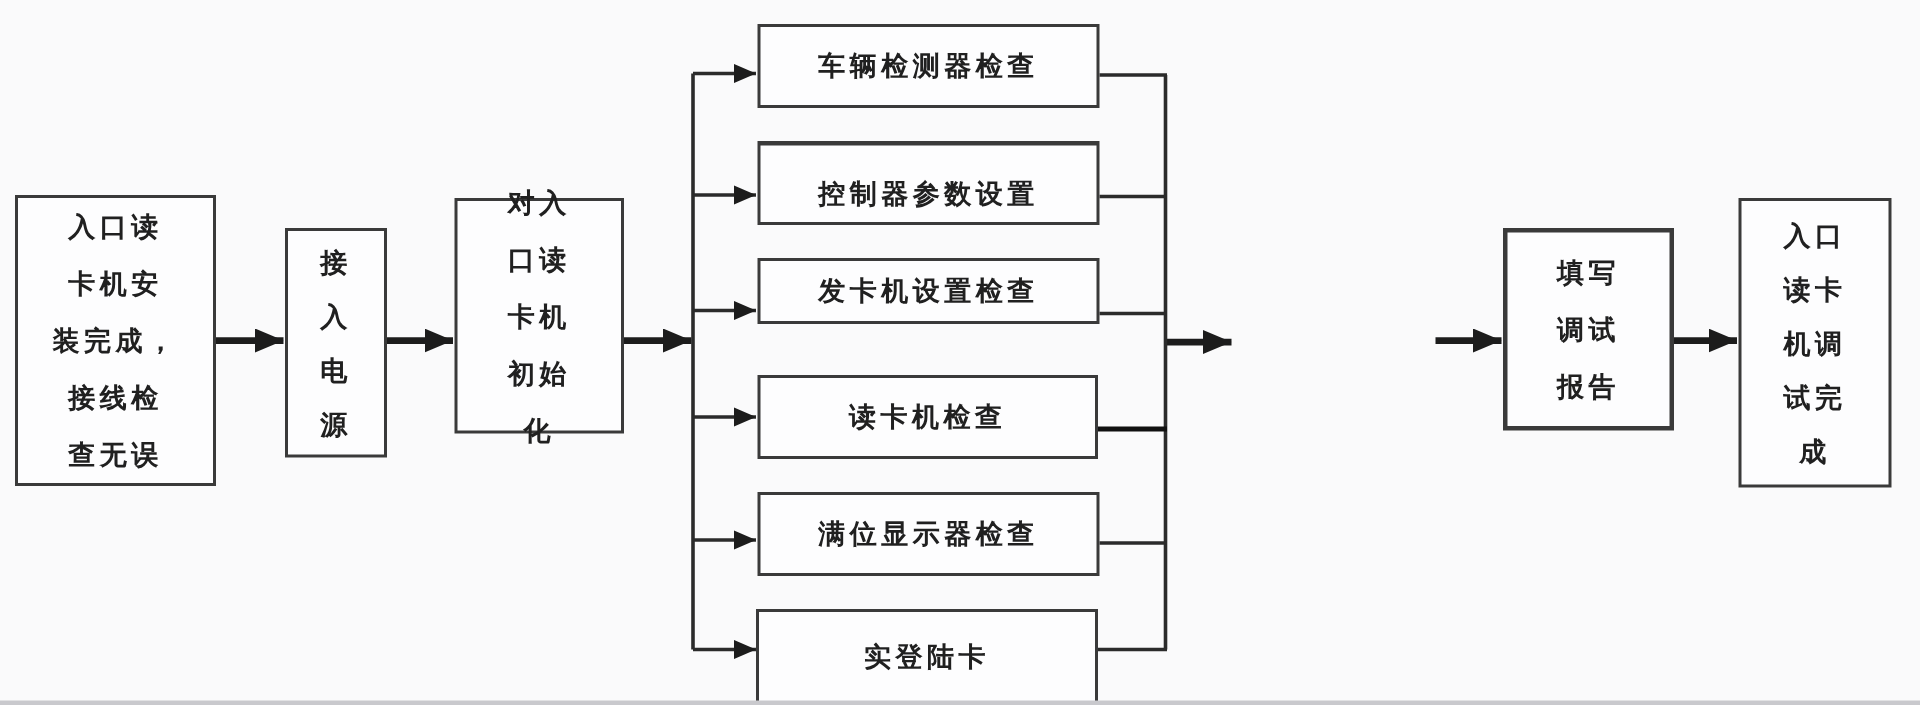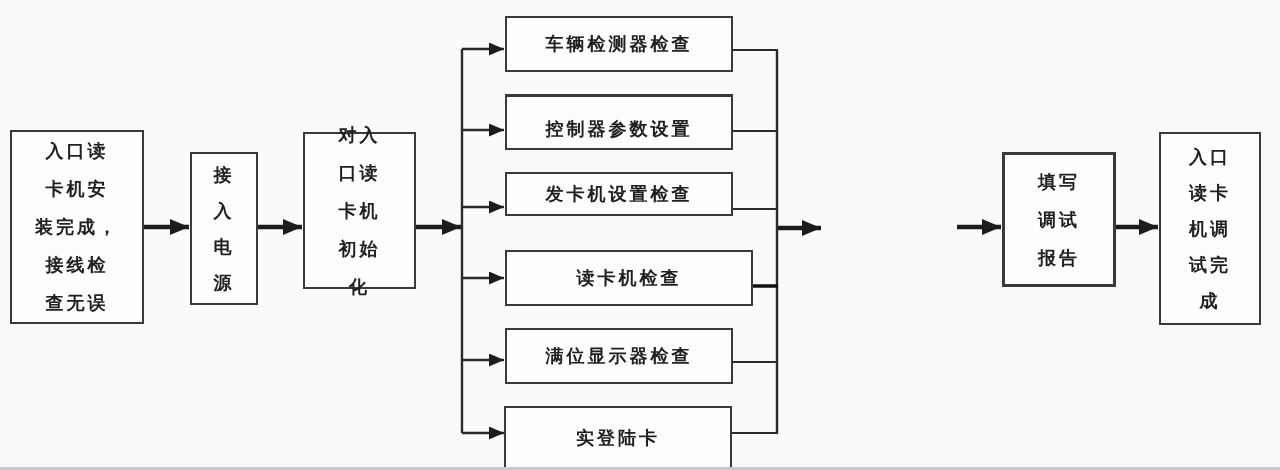--- a/index.html
+++ b/index.html
@@ -101,21 +101,21 @@
   </div>
 
   <div class="node thick-top" style="left:505px;top:94px;width:228px;height:56px">
     <span>控制器参数设置</span>
   </div>
 
   <div class="node" style="left:505px;top:172px;width:228px;height:44px">
     <span>发卡机设置检查</span>
   </div>
 
-  <div class="node" style="left:505px;top:250px;width:248px;height:56px">
+  <div class="node" style="left:505px;top:250px;width:227px;height:56px">
     <span>读卡机检查</span>
   </div>
 
   <div class="node" style="left:505px;top:328px;width:228px;height:56px">
     <span>满位显示器检查</span>
   </div>
 
   <div class="node" style="left:504px;top:406px;width:228px;height:64px">
     <span>实登陆卡</span>
   </div>

